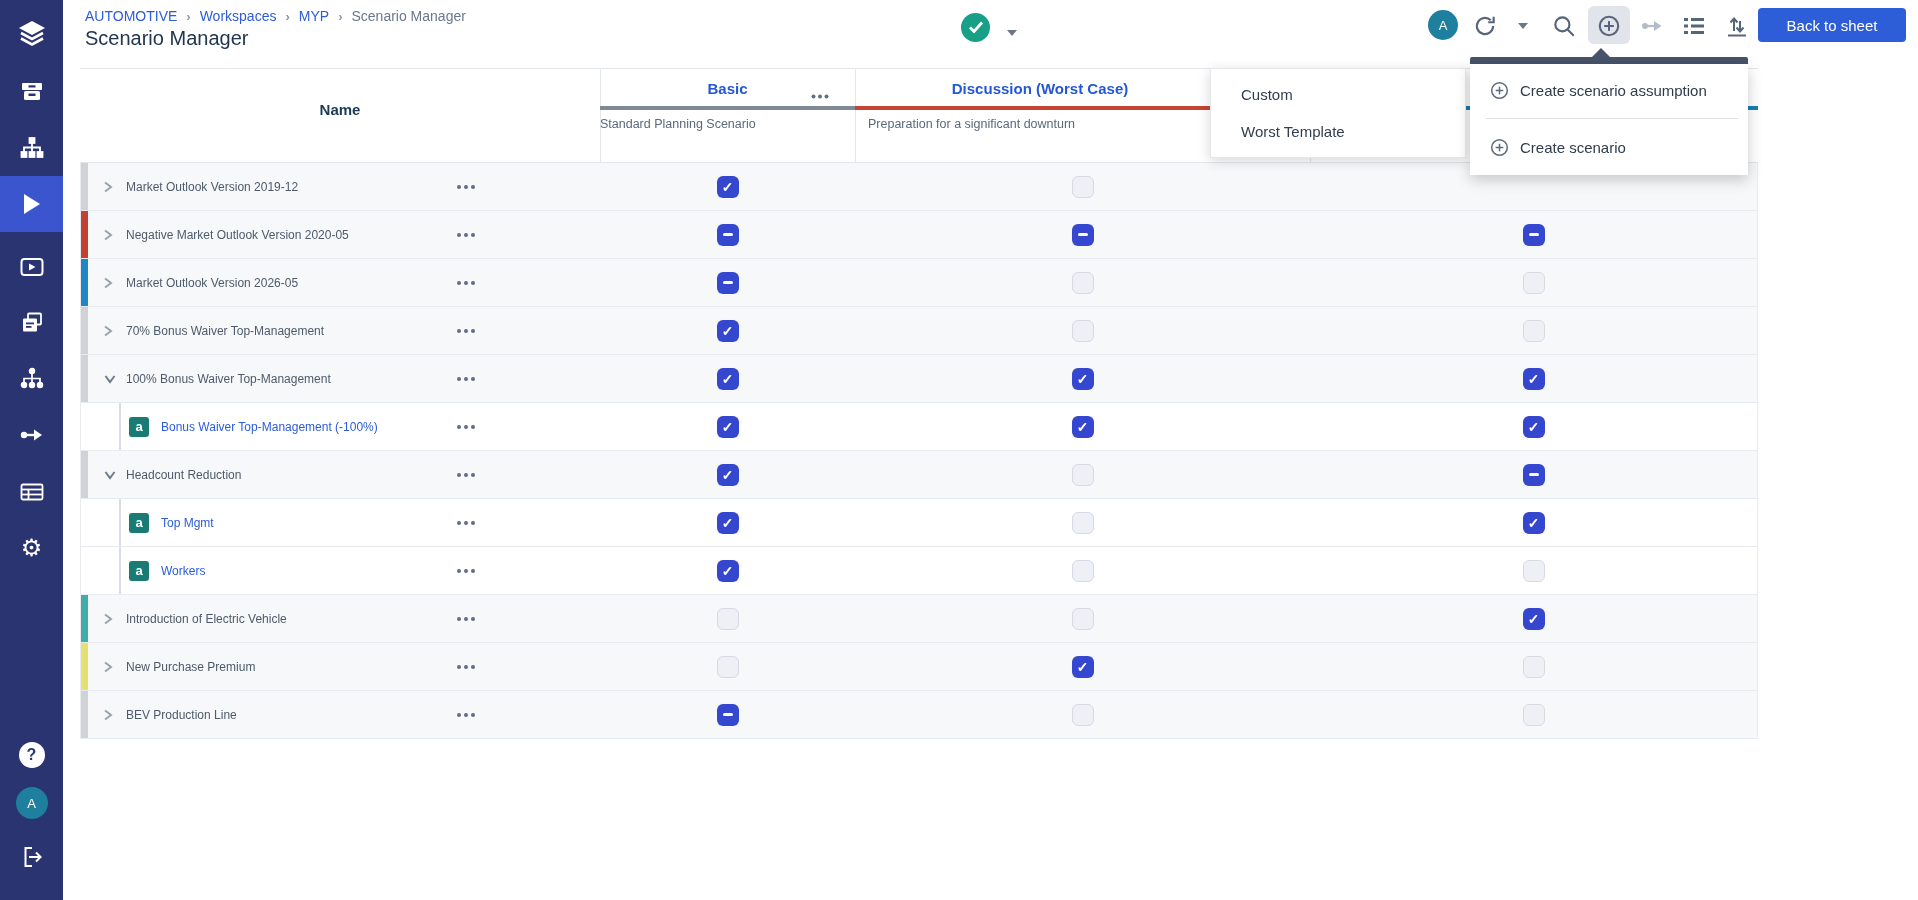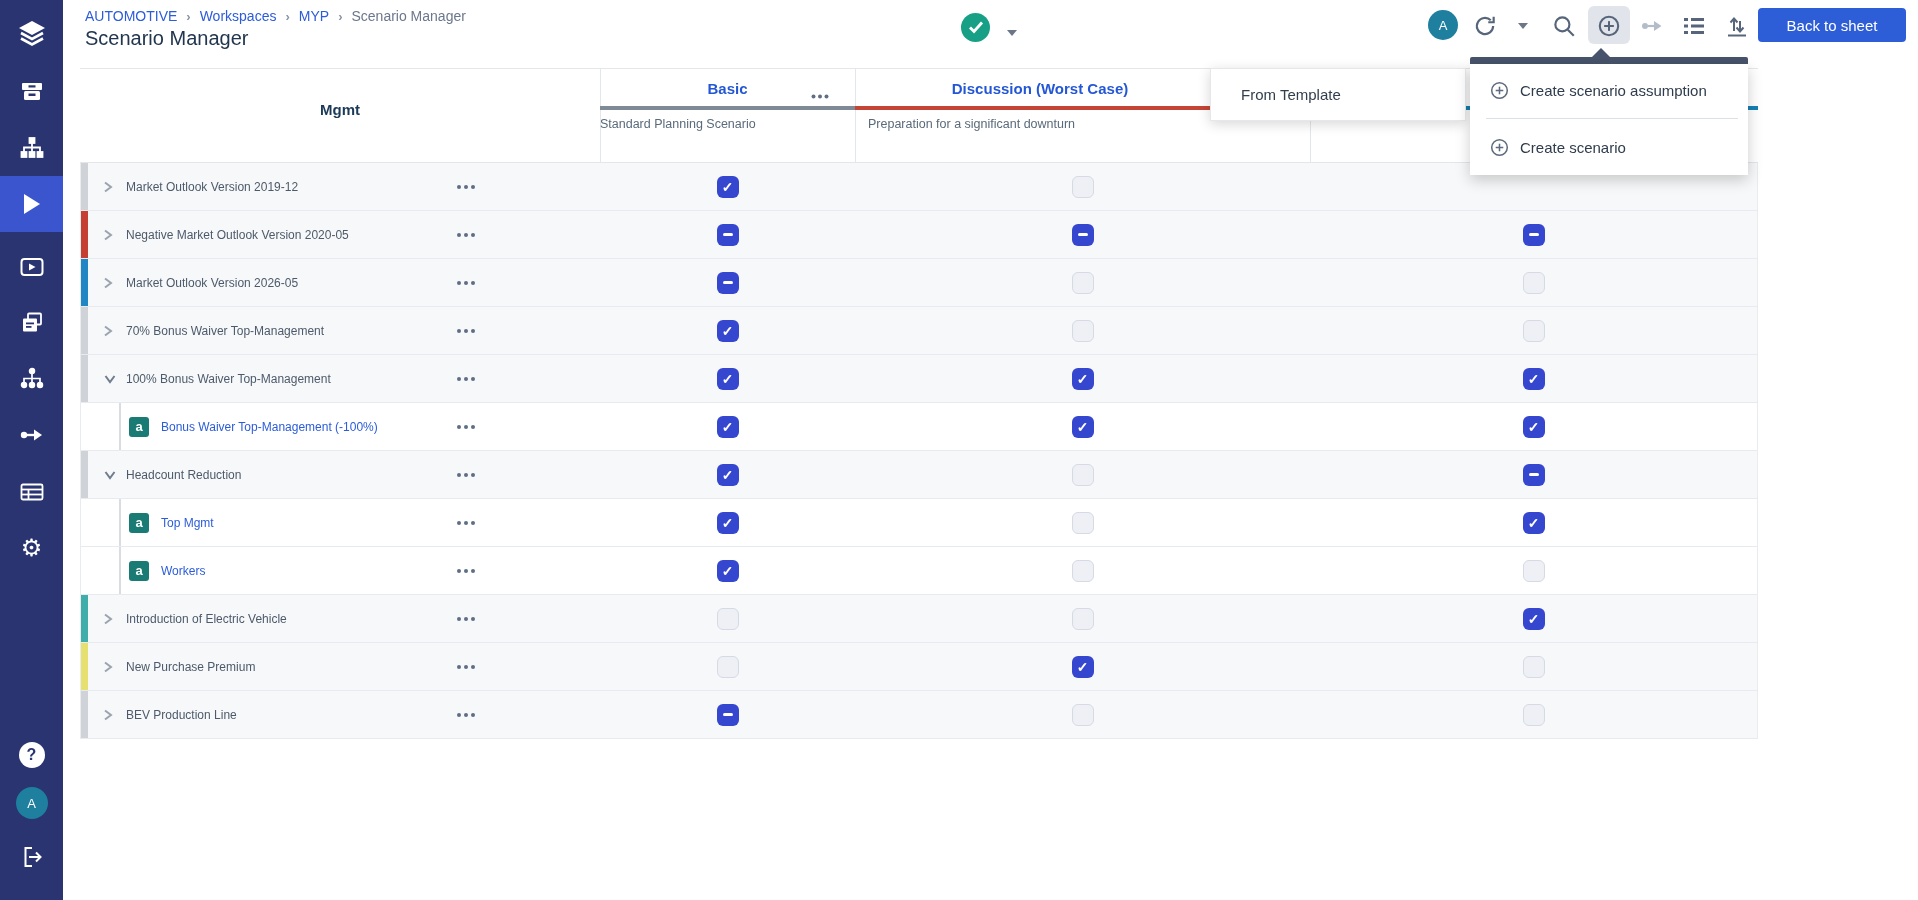--- a/index.html
+++ b/index.html
@@ -244,21 +244,21 @@
         <path d="M11.5 14.5 L15 18.5 L18.5 14.5"></path>
       </svg>
   </div>
   <button class="back-btn">Back to sheet</button>
 
   <div class="table">
     <div class="thead">
       <div class="vline" style="left:520px"></div>
       <div class="vline" style="left:775px"></div>
       <div class="vline" style="left:1230px"></div>
-      <div class="name-head">Mgmt</div>
+      <div class="name-head">Name</div>
 
       <div class="col-head" style="left:520px;width:255px">
         <div class="col-title">Basic</div>
         <div class="col-dots" style="right:26px"><svg width="18" height="5" viewBox="0 0 18 5" fill="#5f6e84">
               <circle cx="2.5" cy="2.5" r="2"></circle>
               <circle cx="9" cy="2.5" r="2"></circle>
               <circle cx="15.5" cy="2.5" r="2"></circle>
             </svg></div>
         <div class="col-underline" style="background: rgb(126, 139, 150);"></div>
         <div class="col-sub">Standard Planning Scenario</div>
@@ -565,21 +565,22 @@
             <span class="cb unchecked"></span>
           </div>
           <div class="cell c3">
             <span class="cb unchecked"></span>
           </div>
         </div>
       </div>
   </div>
 
   <div class="submenu" id="template-submenu">
-      <div class="submenu-item">From Template</div>
+      <div class="submenu-item">Custom</div>
+      <div class="submenu-item">Worst Template</div>
     </div>
 
   <div class="create-menu">
     <div class="menu-beak"></div>
     <div class="menu-topbar"></div>
     <div class="menu-body" id="create-menu-body">
         <div class="menu-item">
           <span style="display:flex">
             <svg width="19" height="19" viewBox="0 0 20 20" stroke="#5d6b7c" stroke-width="1.6" fill="none">
               <circle cx="10" cy="10" r="8.2"></circle>

